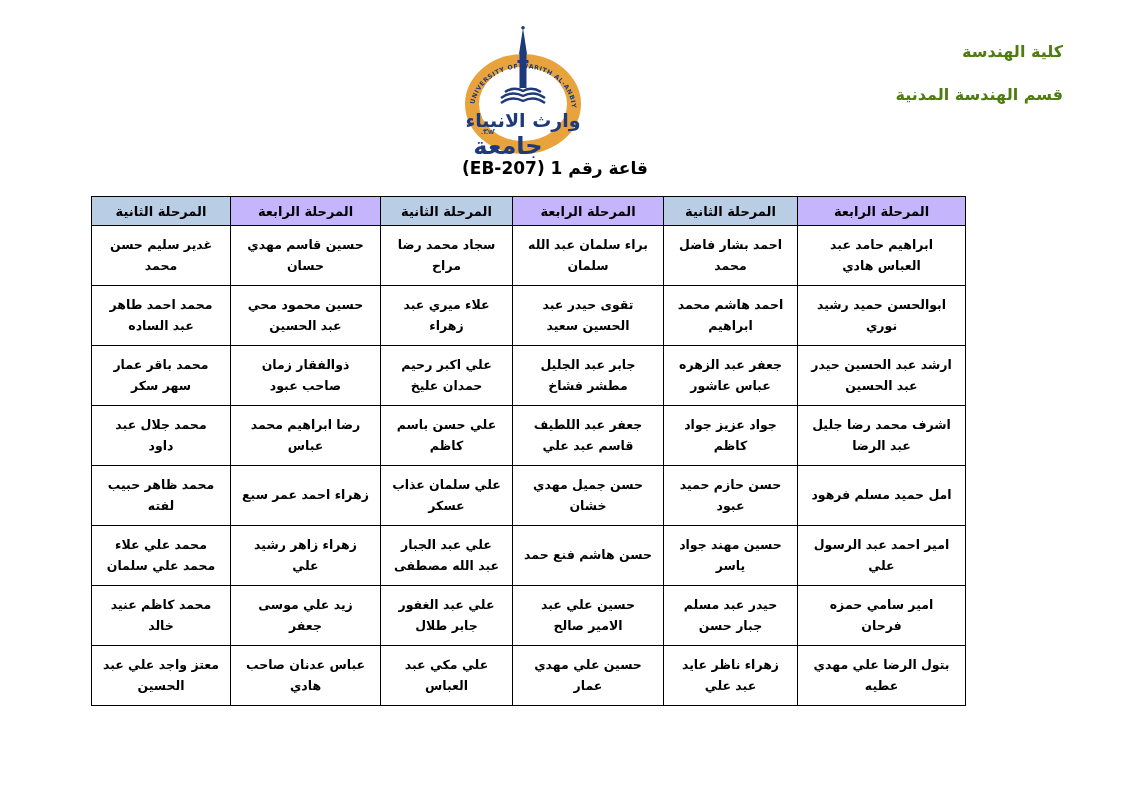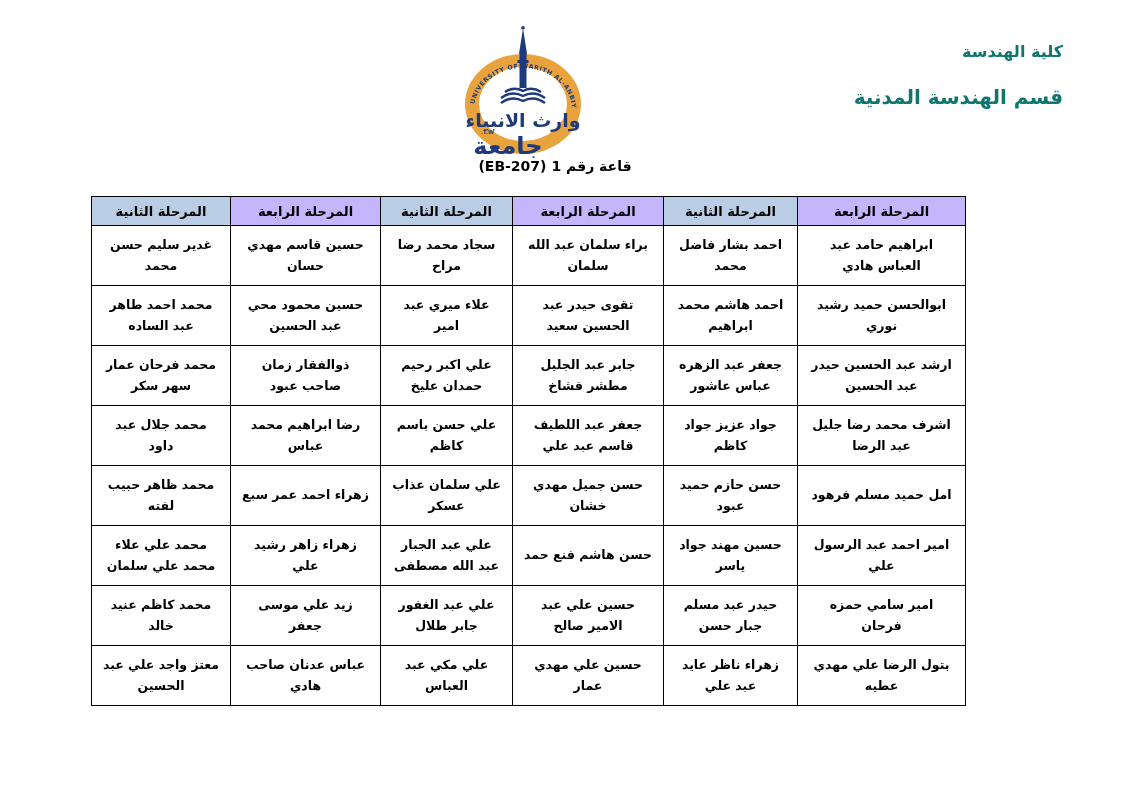--- a/index.html
+++ b/index.html
@@ -3,30 +3,30 @@
 <meta charset="utf-8">
 <style>
   html,body{margin:0;padding:0;}
   body{
     width:1123px;height:794px;background:#ffffff;position:relative;
     font-family:"DejaVu Sans","Liberation Sans",sans-serif;overflow:hidden;
   }
   
   .inst-header{
     position:absolute;top:42px;right:60px;text-align:right;direction:rtl;
-    font-weight:bold;color:#0f766e;
+    font-weight:bold;color:#4d7c0f;
   }
   .inst-header .line1{font-size:16px;margin-bottom:24px;}
-  .inst-header .line2{font-size:20px;}
+  .inst-header .line2{font-size:16px;}
   
   .logo-wrap{position:absolute;left:448px;top:26px;width:150px;height:132px;}
   
   .room-title{
     position:absolute;top:158px;left:0;width:1110px;text-align:center;
-    direction:rtl;font-weight:bold;font-size:14px;color:#000;
+    direction:rtl;font-weight:bold;font-size:17px;color:#000;
   }
   
   table.sched{
     position:absolute;top:196px;left:91px;width:874px;
     border-collapse:collapse;table-layout:fixed;direction:rtl;
   }
   table.sched th,table.sched td{
     border:1px solid #000;text-align:center;vertical-align:middle;
     font-weight:bold;color:#000;word-wrap:break-word;
   }
@@ -110,31 +110,31 @@
         <td>احمد بشار فاضل محمد</td>
         <td>براء سلمان عبد الله سلمان</td>
         <td>سجاد محمد رضا مراح</td>
         <td>حسين قاسم مهدي حسان</td>
         <td>غدير سليم حسن محمد</td>
       </tr>
       <tr>
         <td>ابوالحسن حميد رشيد نوري</td>
         <td>احمد هاشم محمد ابراهيم</td>
         <td>تقوى حيدر عبد الحسين سعيد</td>
-        <td>علاء ميري عبد امير</td>
+        <td>علاء ميري عبد زهراء</td>
         <td>حسين محمود محي عبد الحسين</td>
         <td>محمد احمد طاهر عبد الساده</td>
       </tr>
       <tr>
         <td>ارشد عبد الحسين حيدر عبد الحسين</td>
         <td>جعفر عبد الزهره عباس عاشور</td>
         <td>جابر عبد الجليل مطشر فشاخ</td>
         <td>علي اكبر رحيم حمدان عليخ</td>
         <td>ذوالفقار زمان صاحب عبود</td>
-        <td>محمد فرحان عمار سهر سكر</td>
+        <td>محمد باقر عمار سهر سكر</td>
       </tr>
       <tr>
         <td>اشرف محمد رضا جليل عبد الرضا</td>
         <td>جواد عزيز جواد كاظم</td>
         <td>جعفر عبد اللطيف قاسم عبد علي</td>
         <td>علي حسن باسم كاظم</td>
         <td>رضا ابراهيم محمد عباس</td>
         <td>محمد جلال عبد داود</td>
       </tr>
       <tr>

